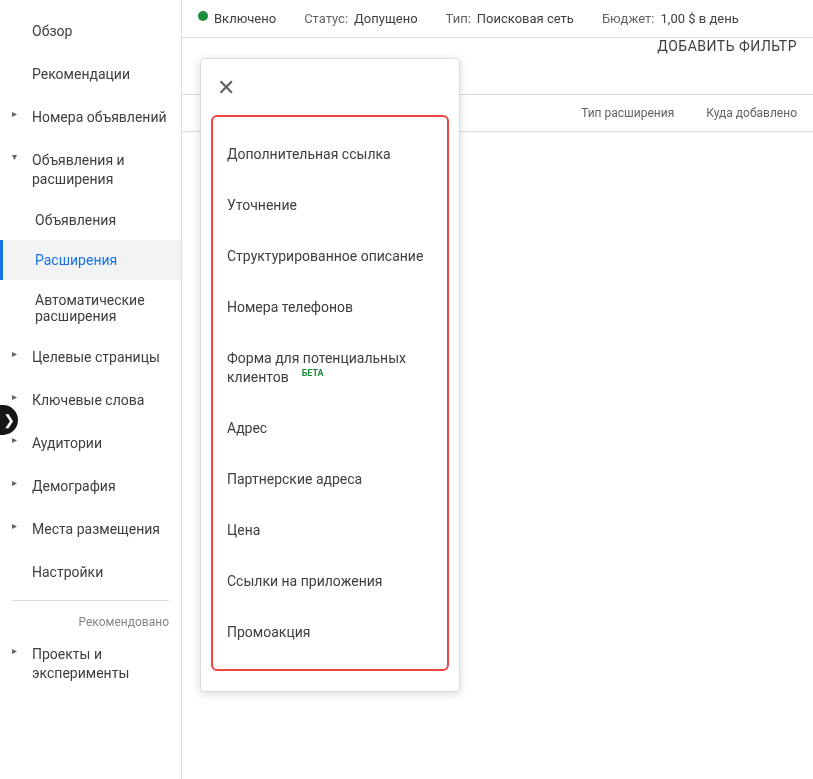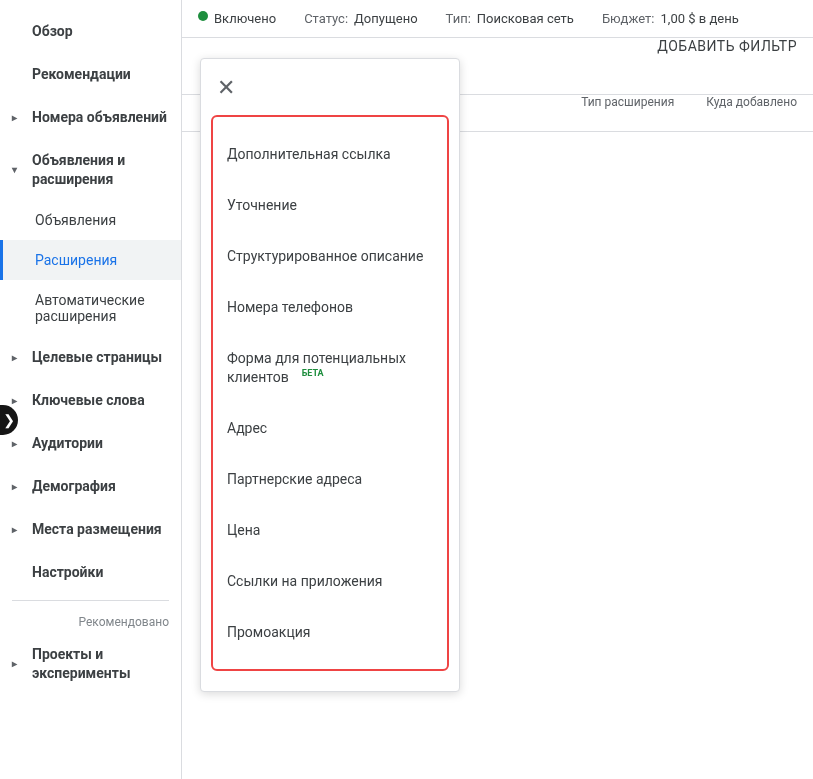--- a/index.html
+++ b/index.html
@@ -1,39 +1,39 @@
 <!DOCTYPE html>
 <html><head>
   <meta charset="utf-8">
   <style>
     * { margin: 0; padding: 0; box-sizing: border-box; }
     body { font-family: Roboto, Arial, sans-serif; font-size: 14px; color: #3c4043; background: #fff; width: 813px; height: 779px; overflow: hidden; position: relative; }
     
     .sidebar { width: 182px; height: 100%; background: #fff; border-right: 1px solid #dadce0; position: absolute; left: 0; top: 0; overflow-y: auto; }
     .sidebar-inner { padding-top: 10px; }
-    .nav-item { padding: 12px 12px 12px 32px; font-size: 14px; color: #3c4043; cursor: pointer; display: flex; align-items: center; position: relative; font-weight: bold; }
+    .nav-item { padding: 12px 12px 12px 32px; font-size: 14px; color: #3c4043; cursor: pointer; display: flex; align-items: flex-start; position: relative; }
     .nav-item.has-arrow { padding-left: 12px; }
     .nav-item .arrow { width: 20px; color: #5f6368; font-size: 10px; display: inline-block; flex-shrink: 0; }
     .nav-item .label { flex: 1; line-height: 1.35; }
     .sub-item { padding: 12px 12px 12px 32px; font-size: 14px; color: #3c4043; cursor: pointer; border-left: 3px solid transparent; }
     .sub-item.active { color: #1a73e8; border-left-color: #1a73e8; background: #f1f3f4; }
     .section-divider { border: none; border-top: 1px solid #dadce0; margin: 6px 12px; }
     .section-label { padding: 8px 12px 4px; font-size: 12px; color: #80868b; text-align: right; }
     
     .expand-tab { position: absolute; left: 0; top: 405px; width: 18px; height: 30px; background: #161616; border-radius: 0 15px 15px 0; color: #fff; display: flex; align-items: center; justify-content: center; font-size: 14px; cursor: pointer; z-index: 5; }
     
     .main { position: absolute; left: 182px; top: 0; right: 0; height: 100%; }
     .status-bar { height: 38px; border-bottom: 1px solid #dadce0; display: flex; align-items: center; padding: 0 16px; gap: 28px; font-size: 13px; color: #5f6368; }
     .status-item { display: flex; align-items: flex-start; gap: 6px; white-space: nowrap; }
     .status-dot { width: 10px; height: 10px; border-radius: 50%; background: #1e8e3e; display: inline-block; }
     .status-value { color: #3c4043; }
     
     .filter-row { height: 56px; display: flex; align-items: flex-start; padding: 0 16px; font-size: 14px; color: #3c4043; font-weight: 400; letter-spacing: 0.5px; }
     .filter-row .right { margin-left: auto; }
-    .col-headers { height: 38px; border-top: 1px solid #dadce0; border-bottom: 1px solid #dadce0; display: flex; align-items: flex-start; font-size: 12px; color: #5f6368; }
+    .col-headers { height: 38px; border-top: 1px solid #dadce0; border-bottom: 1px solid #dadce0; display: flex; align-items: center; font-size: 12px; color: #5f6368; }
     .col-headers .spacer { flex: 1; }
     .col-headers .col { padding: 0 16px; }
     
     .popup { position: absolute; left: 200px; top: 58px; width: 260px; background: #fff; border: 1px solid #dadce0; border-radius: 4px; box-shadow: 0 2px 10px rgba(0,0,0,0.15); z-index: 10; padding-bottom: 12px; }
     .popup-header { height: 56px; display: flex; align-items: center; padding: 0 16px; }
     .close-x { font-size: 22px; color: #5f6368; cursor: pointer; }
     .popup-body { border: 2px solid #ef4444; border-radius: 6px; margin: 0 10px 8px 10px; padding: 12px 0; }
     .popup-item { padding: 16px 14px; font-size: 14px; color: #3c4043; cursor: pointer; line-height: 1.35; }
     .popup-item .beta-tag { font-size: 9px; color: #1e8e3e; font-weight: 700; vertical-align: super; margin-left: 13px; }
   </style>

